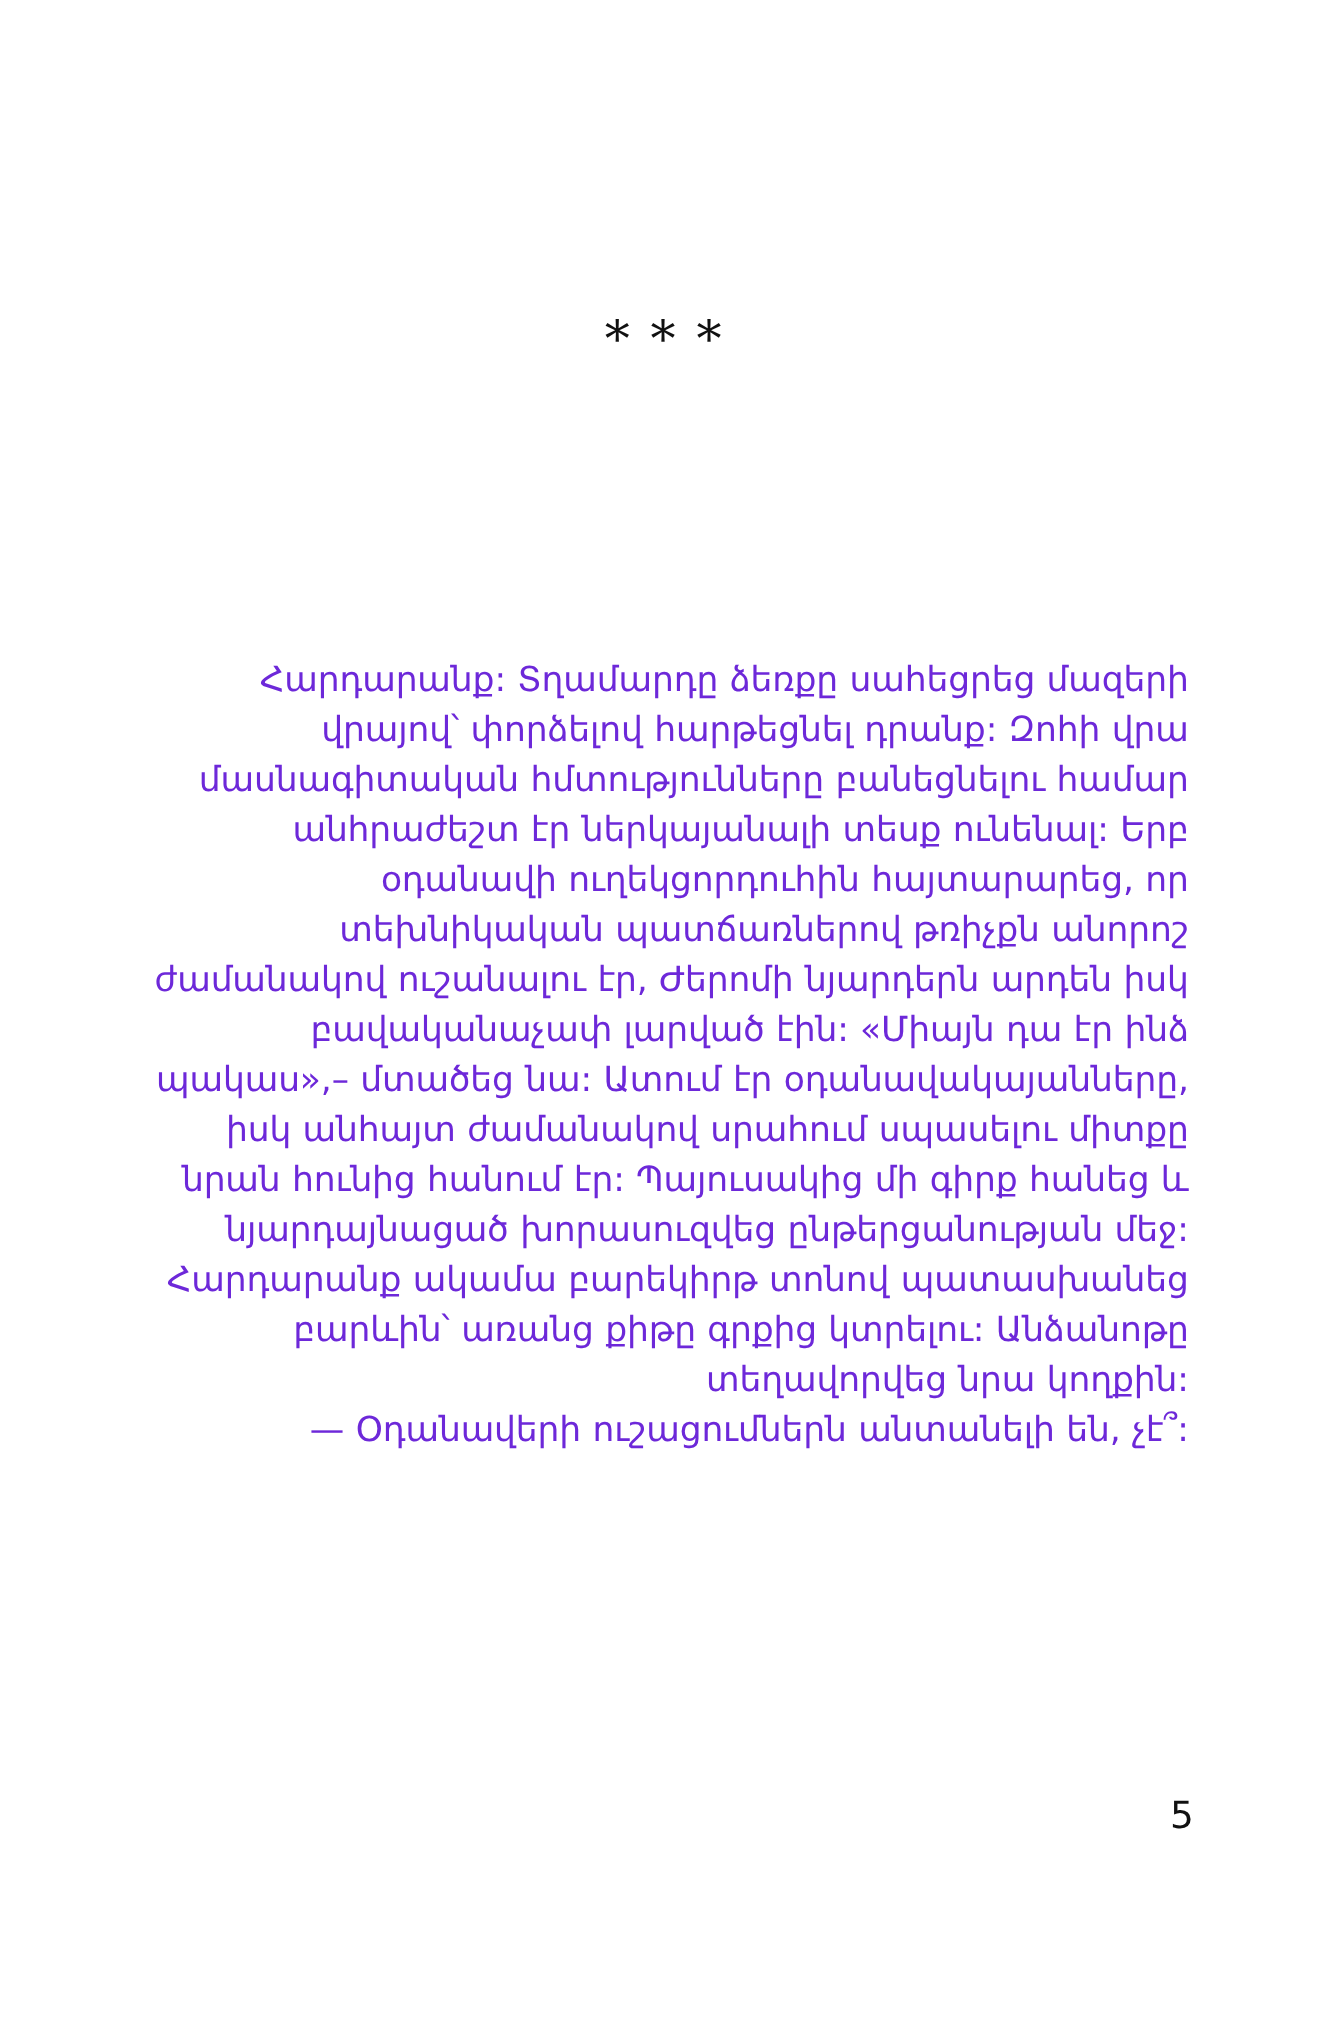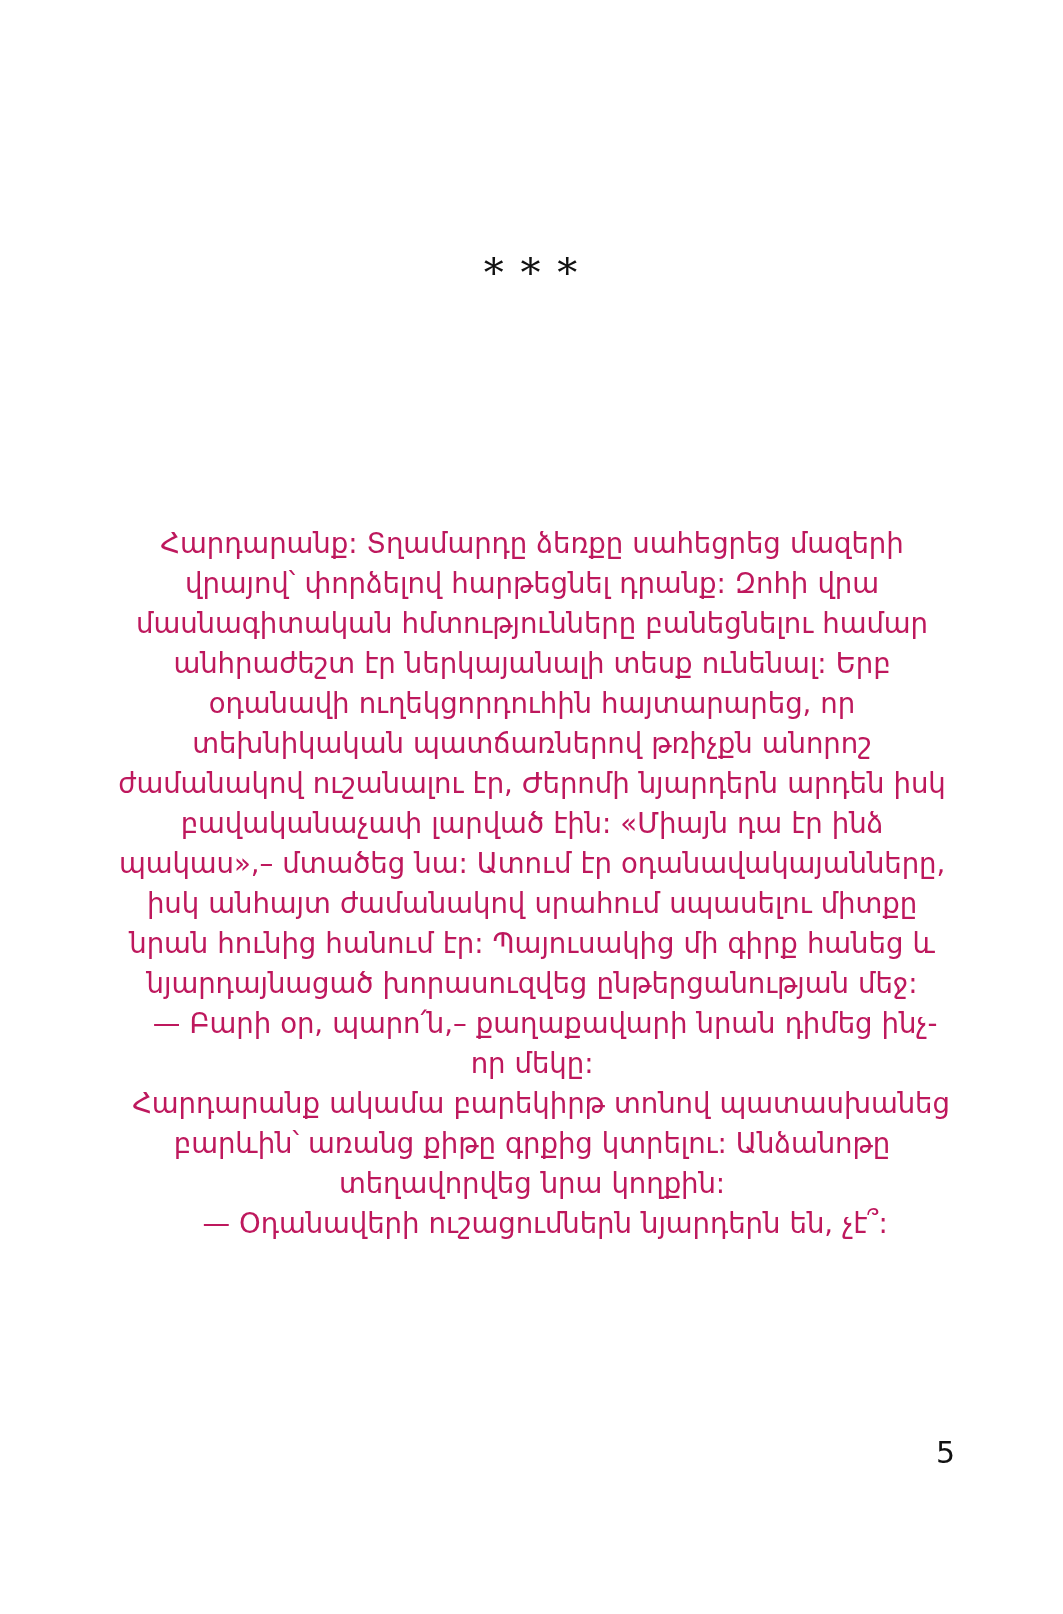--- a/index.html
+++ b/index.html
@@ -37,22 +37,22 @@
     position: absolute;
     left: 113px;
     top: 524px;
     width: 838px;
   }
 
   .para {
     margin: 0;
     font-size: 27.6px;
     line-height: 40px;
-    color: #be185d;
-    text-align: center;
+    color: #6d28d9;
+    text-align: right;
     font-family: "DejaVu Sans", sans-serif;
     letter-spacing: -0.1px;
     word-spacing: 0.5px;
     white-space: pre-wrap;
   }
   .para + .para {
     margin-top: 0;
   }
   .para.indent {
     text-indent: 26px;
@@ -74,20 +74,19 @@
 </style>
 </head>
 <body>
 
 <div class="page">
 
   <div class="separator">* * *</div>
 
   <div class="text-block">
     <p class="para">Հարդարանք: Տղամարդը ձեռքը սահեցրեց մազերի վրայով՝ փորձելով հարթեցնել դրանք: Զոհի վրա մասնագիտական հմտությունները բանեցնելու համար անհրաժեշտ էր ներկայանալի տեսք ունենալ: Երբ օդանավի ուղեկցորդուհին հայտարարեց, որ տեխնիկական պատճառներով թռիչքն անորոշ ժամանակով ուշանալու էր, Ժերոմի նյարդերն արդեն իսկ բավականաչափ լարված էին: «Միայն դա էր ինձ պակաս»,– մտածեց նա: Ատում էր օդանավակայանները, իսկ անհայտ ժամանակով սրահում սպասելու միտքը նրան հունից հանում էր: Պայուսակից մի գիրք հանեց և նյարդայնացած խորասուզվեց ընթերցանության մեջ:</p>
-    <p class="para indent">— Բարի օր, պարո՛ն,– քաղաքավարի նրան դիմեց ինչ-որ մեկը:</p>
     <p class="para indent-small">Հարդարանք ակամա բարեկիրթ տոնով պատասխանեց բարևին՝ առանց քիթը գրքից կտրելու: Անձանոթը տեղավորվեց նրա կողքին:</p>
-    <p class="para indent">— Օդանավերի ուշացումներն նյարդերն են, չէ՞:</p>
+    <p class="para indent">— Օդանավերի ուշացումներն անտանելի են, չէ՞:</p>
   </div>
 
   <div class="folio">5</div>
 
 </div>
 
 </body></html>

